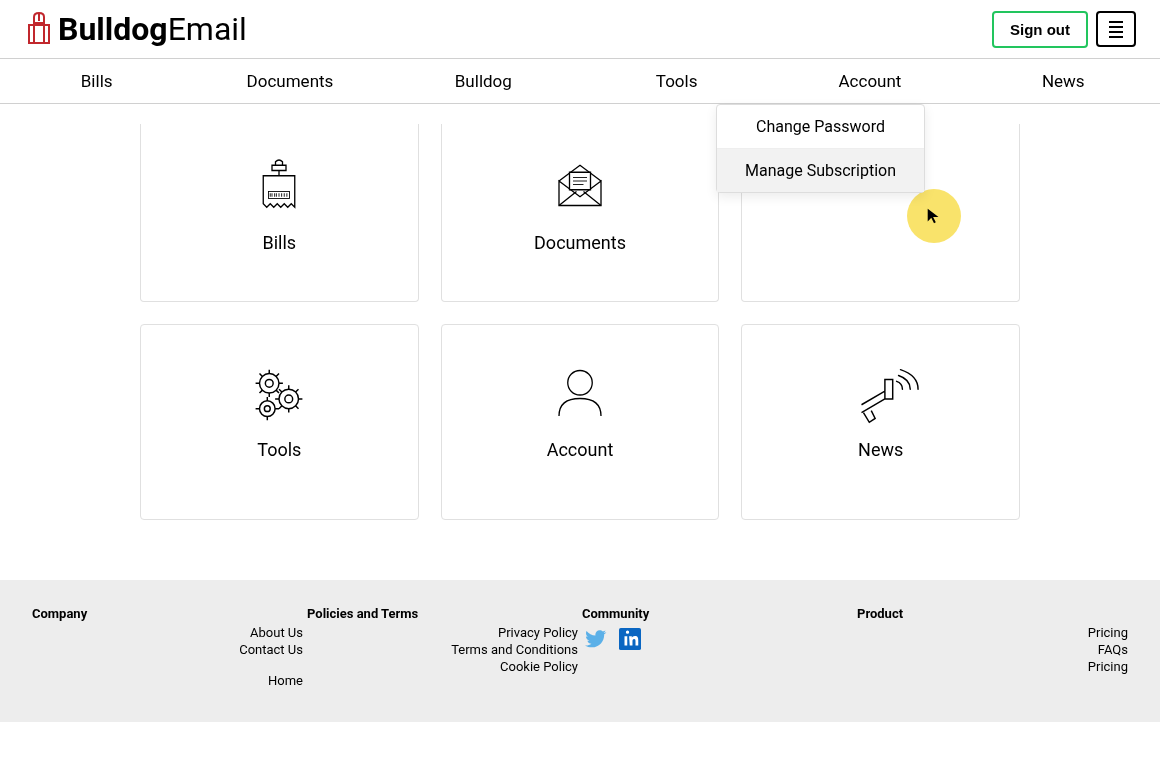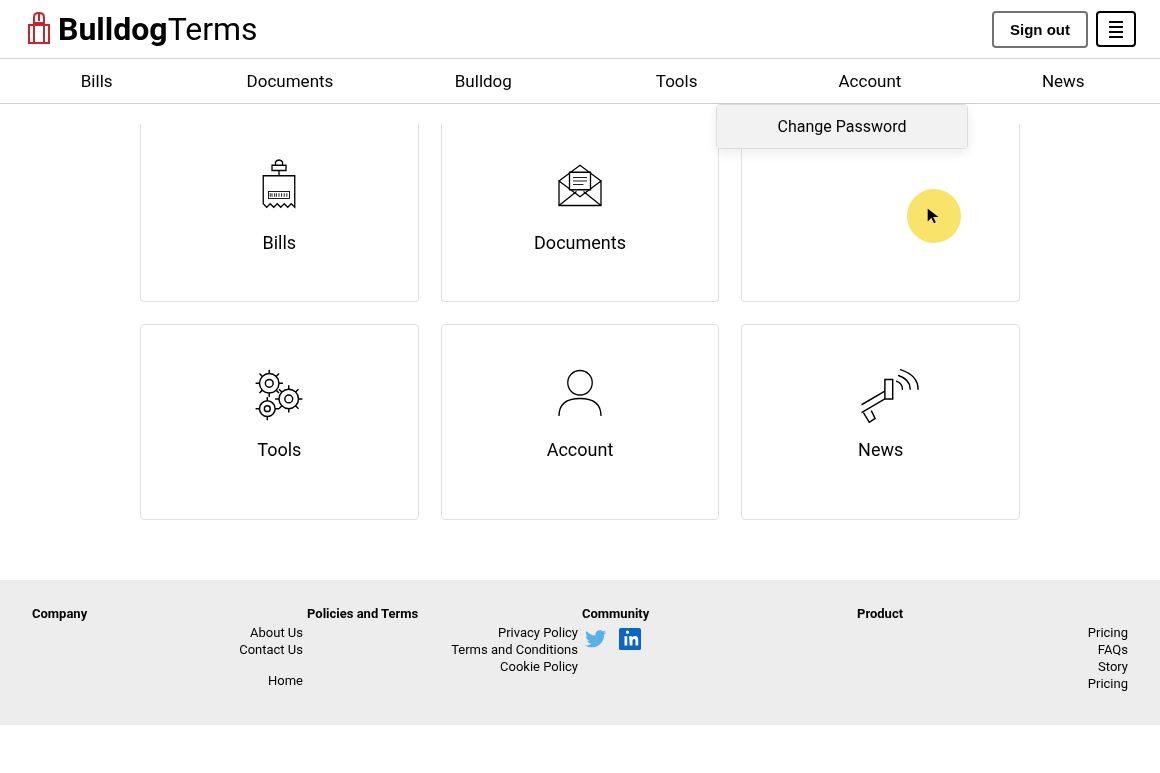--- a/index.html
+++ b/index.html
@@ -6,31 +6,31 @@
     body { font-family: -apple-system, BlinkMacSystemFont, "Segoe UI", Roboto, Arial, sans-serif; background: #fff; color: #000; }
     a { text-decoration: none; color: inherit; text-align: right; }
 
     
     .header { display: flex; justify-content: space-between; align-items: center; padding: 10px 24px; border-bottom: 1px solid #d0d0d0; }
     .logo { display: flex; align-items: center; gap: 4px; }
     .logo-icon { width: 30px; height: 36px; }
     .logo-text { font-size: 32px; font-weight: 400; }
     .logo-text .bold { font-weight: 700; }
     .header-actions { display: flex; gap: 8px; align-items: center; }
-    .btn-outline { border: 2px solid #737373; background: #fff; padding: 8px 16px; font-size: 15px; font-weight: 600; border-radius: 4px; cursor: pointer; }
+    .btn-outline { border: 2px solid #22c55e; background: #fff; padding: 8px 16px; font-size: 15px; font-weight: 600; border-radius: 4px; cursor: pointer; }
     .hamburger-btn { border: 2px solid #000; background: #fff; width: 40px; height: 36px; border-radius: 4px; cursor: pointer; display: flex; align-items: center; justify-content: center; }
     .hamburger-lines { display: flex; flex-direction: column; gap: 3px; }
     .hamburger-lines span { width: 14px; height: 2px; background: #000; display: block; }
 
     
     .nav { display: flex; border-bottom: 1px solid #d0d0d0; position: relative; }
     .nav-item { flex: 1; text-align: center; padding: 12px 0; font-size: 17px; cursor: pointer; position: relative; }
 
     
-    .dropdown { position: absolute; top: 45px; left: 716px; width: 252px; background: #fff; border: 1px solid #ddd; border-radius: 4px; box-shadow: 0 4px 12px rgba(0,0,0,0.08); z-index: 10; }
+    .dropdown { position: absolute; top: 45px; left: 716px; width: 209px; background: #fff; border: 1px solid #ddd; border-radius: 4px; box-shadow: 0 4px 12px rgba(0,0,0,0.08); z-index: 10; }
     .dropdown-item { padding: 12px 16px; text-align: center; font-size: 16px; cursor: pointer; border-bottom: 1px solid #eee; }
     .dropdown-item:last-child { border-bottom: none; background: #f2f2f2; }
 
     
     .cursor-highlight { position: absolute; width: 54px; height: 54px; background: #f9e36b; border-radius: 50%; top: 189px; left: 907px; z-index: 5; display:flex; align-items:center; justify-content:center; }
     .cursor-highlight svg { width:18px; height:18px; }
 
     
     .main { max-width: 920px; margin: 20px auto 60px; padding: 0 20px; }
     .grid { display: grid; grid-template-columns: repeat(3, 1fr); gap: 22px; }
@@ -55,21 +55,21 @@
 <div class="header">
   <div class="logo">
     <span>
       <svg class="logo-icon" viewBox="0 0 30 36">
         <path d="M15 2 L15 10 M10 6 Q10 2 15 2 Q20 2 20 6 L20 12 L10 12 Z" fill="none" stroke="#c1272d" stroke-width="2"></path>
         <rect x="5" y="14" width="20" height="18" fill="none" stroke="#c1272d" stroke-width="2"></rect>
         <line x1="10" y1="14" x2="10" y2="32" stroke="#c1272d" stroke-width="2"></line>
         <line x1="20" y1="14" x2="20" y2="32" stroke="#c1272d" stroke-width="2"></line>
       </svg>
     </span>
-    <span class="logo-text"><span class="bold">Bulldog</span><span>Terms</span></span>
+    <span class="logo-text"><span class="bold">Bulldog</span><span>Email</span></span>
   </div>
   <div class="header-actions">
     <button class="btn-outline">Sign out</button>
     <button class="hamburger-btn">
       <span class="hamburger-lines">
         <span></span>
           <span></span>
           <span></span>
           <span></span>
       </span>
@@ -80,20 +80,21 @@
 <div class="nav">
   <div class="nav-item">Bills</div>
   <div class="nav-item">Documents</div>
   <div class="nav-item">Bulldog</div>
   <div class="nav-item">Tools</div>
   <div class="nav-item">Account</div>
   <div class="nav-item">News</div>
 
   <div class="dropdown">
     <div class="dropdown-item">Change Password</div>
+    <div class="dropdown-item">Manage Subscription</div>
   </div>
 </div>
 
 <div class="cursor-highlight">
   <svg viewBox="0 0 20 20">
     <path d="M3 2 L3 16 L7 12 L10 18 L12 17 L9 11 L15 11 Z" fill="#000"></path>
   </svg>
 </div>
 
 <div class="main">
@@ -214,17 +215,16 @@
             <path fill="#fff" d="M6 9h3v10H6zM7.5 4.5A1.8 1.8 0 119.3 6.3 1.8 1.8 0 017.5 4.5zM11 9h3v1.5c.5-.9 1.6-1.8 3.3-1.8 3.5 0 3.7 2.3 3.7 5.3V19h-3v-4.5c0-1.1 0-2.5-1.5-2.5s-1.8 1.2-1.8 2.4V19h-3z"></path>
           </svg>
       </div>
     </div>
   </div>
   <div class="footer-col">
     <h4>Product</h4>
     <div class="footer-links">
       <a>Pricing</a>
       <a>FAQs</a>
-      <a>Story</a>
       <a>Pricing</a>
     </div>
   </div>
 </div>
 
 </body></html>

